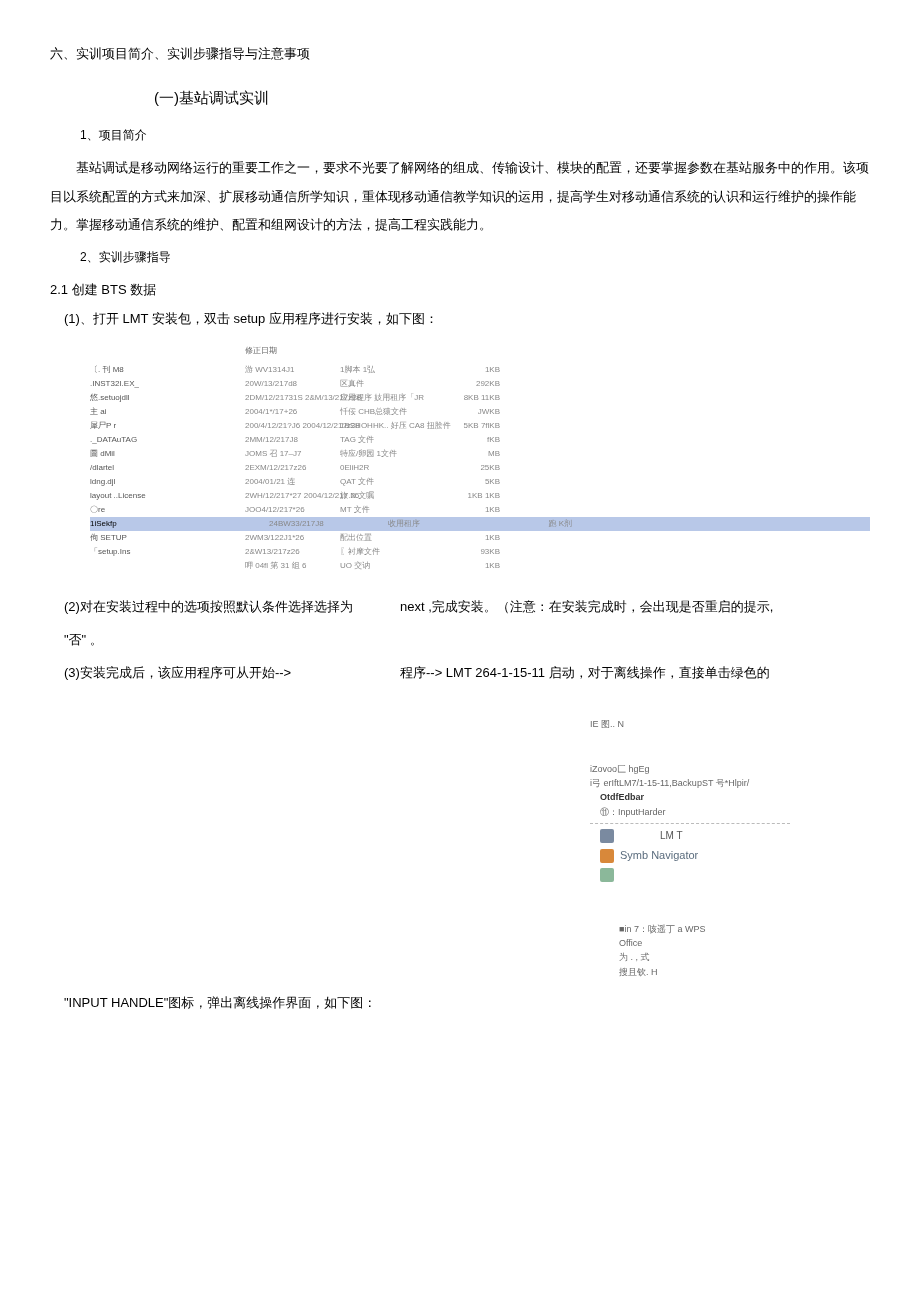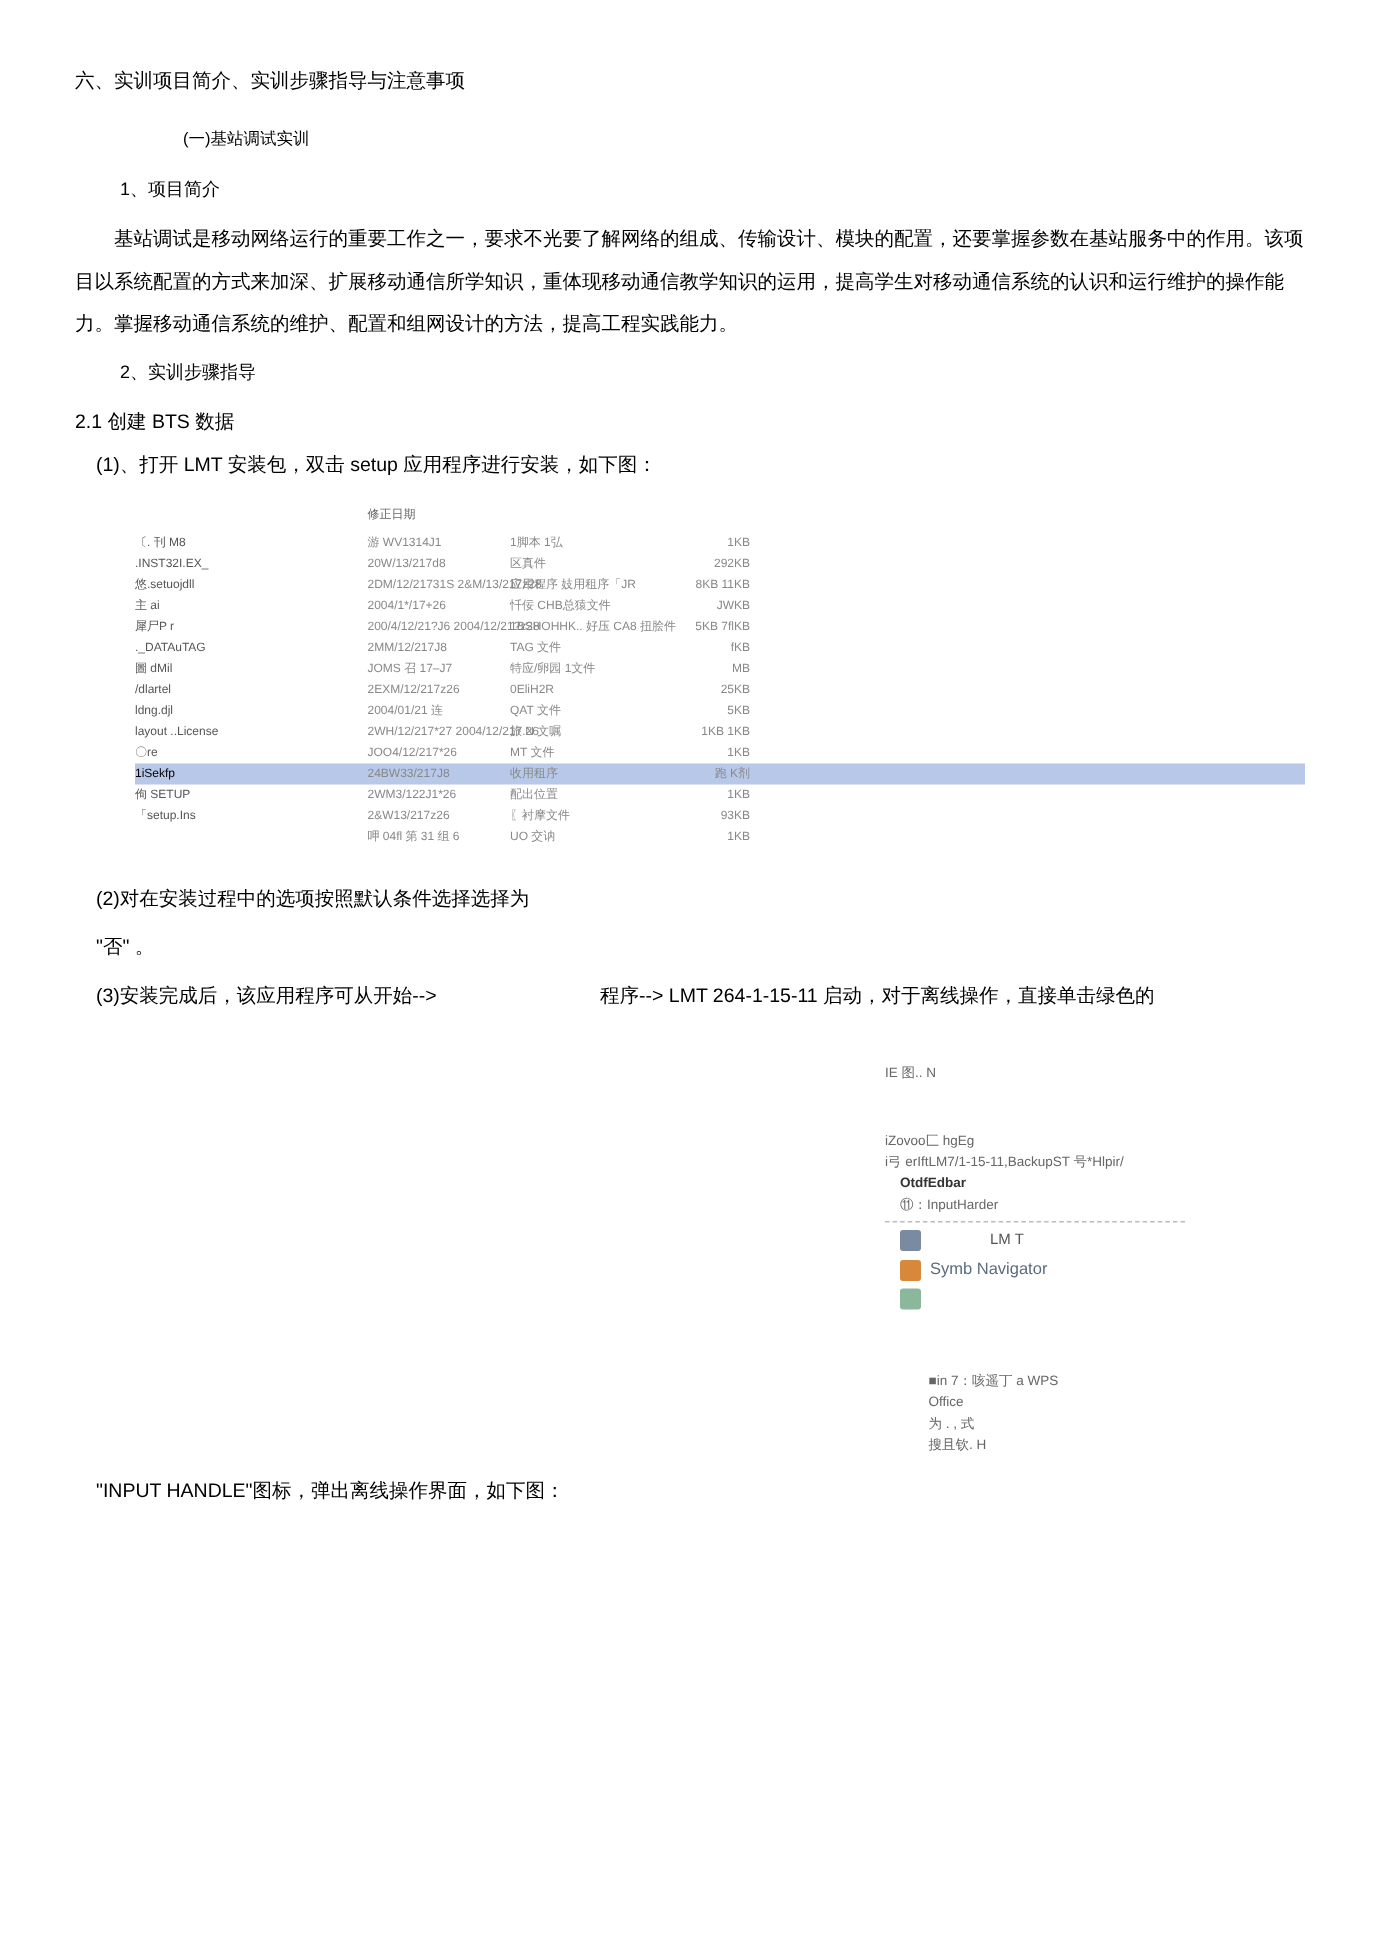--- a/index.html
+++ b/index.html
@@ -10,22 +10,22 @@
       line-height: 2.2;
       color: #000;
       background: #fff;
       width: 820px;
     }
     .heading-main {
       font-size: 13px;
       margin-bottom: 12px;
     }
     .heading-sub {
-      font-size: 11px;
-      margin-left: 72px;
+      font-size: 15px;
+      margin-left: 104px;
       margin-bottom: 8px;
     }
     .section-num {
       font-size: 12px;
       margin-left: 30px;
       margin-bottom: 6px;
     }
     .para {
       font-size: 13px;
       text-indent: 2em;
@@ -54,20 +54,21 @@
       margin-left: 155px;
     }
     .file-row {
       display: flex;
       flex-direction: row;
       padding: 1px 0;
     }
     .file-row.highlighted {
       background: #b8c8e8;
       color: #000;
+      gap: 24px;
     }
     .col-name {
       width: 155px;
       white-space: nowrap;
       overflow: hidden;
     }
     .col-date {
       width: 95px;
       color: #888;
       white-space: nowrap;
@@ -252,20 +253,21 @@
         <div class="col-name"></div>
         <div class="col-date">呷 04fl 第 31 组 6</div>
         <div class="col-type">UO 交讷</div>
         <div class="col-size">1KB</div>
       </div>
     </div>
 </div>
 
 <div class="step-flex">
   <div class="step-left">(2)对在安装过程中的选项按照默认条件选择选择为</div>
+  <div class="step-right">next ,完成安装。（注意：在安装完成时，会出现是否重启的提示,</div>
 </div>
 <div class="step">"否" 。</div>
 
 <div class="step-flex">
   <div class="step-left">(3)安装完成后，该应用程序可从开始--&gt;</div>
   <div class="step-right">程序--&gt; LMT 264-1-15-11 启动，对于离线操作，直接单击绿色的</div>
 </div>
 
 <div class="start-menu">
   <div style="margin-bottom:30px;">IE 图..  N</div>

